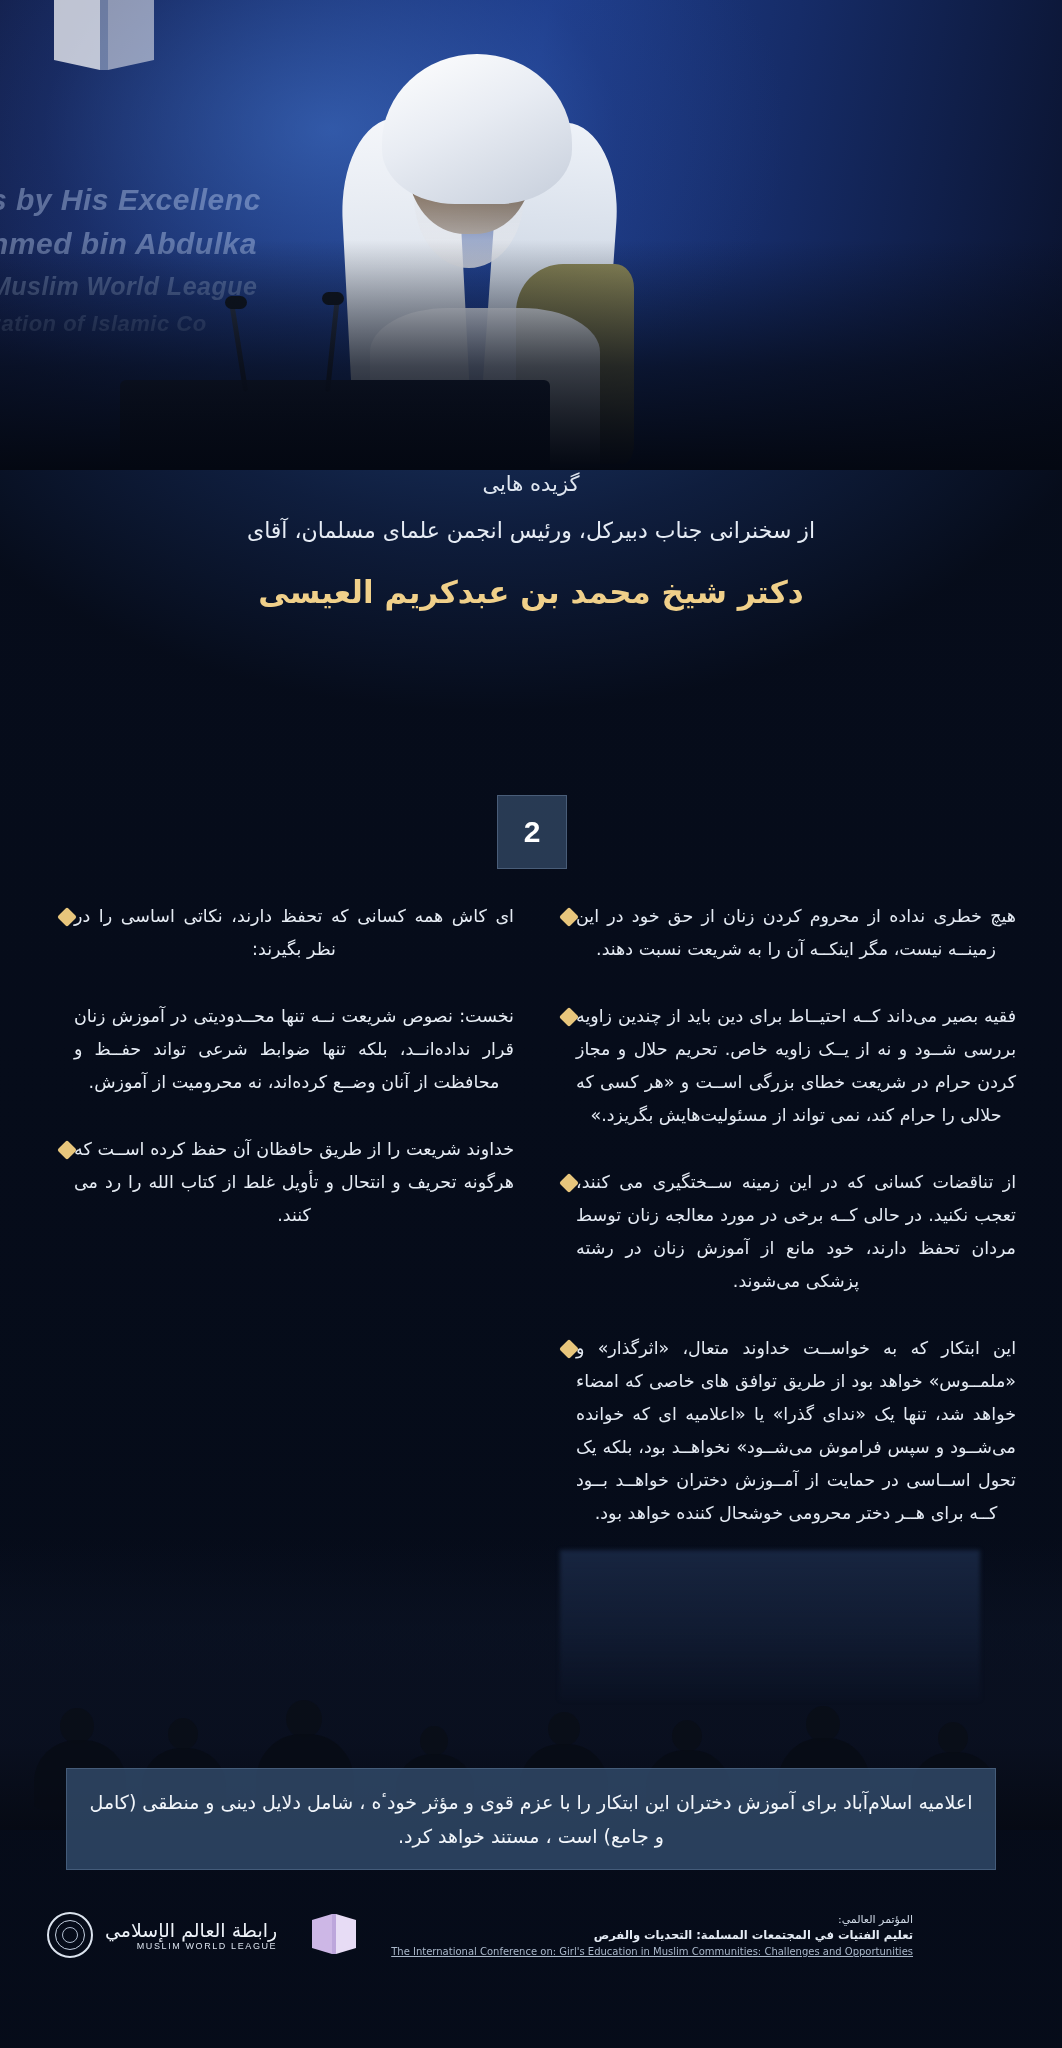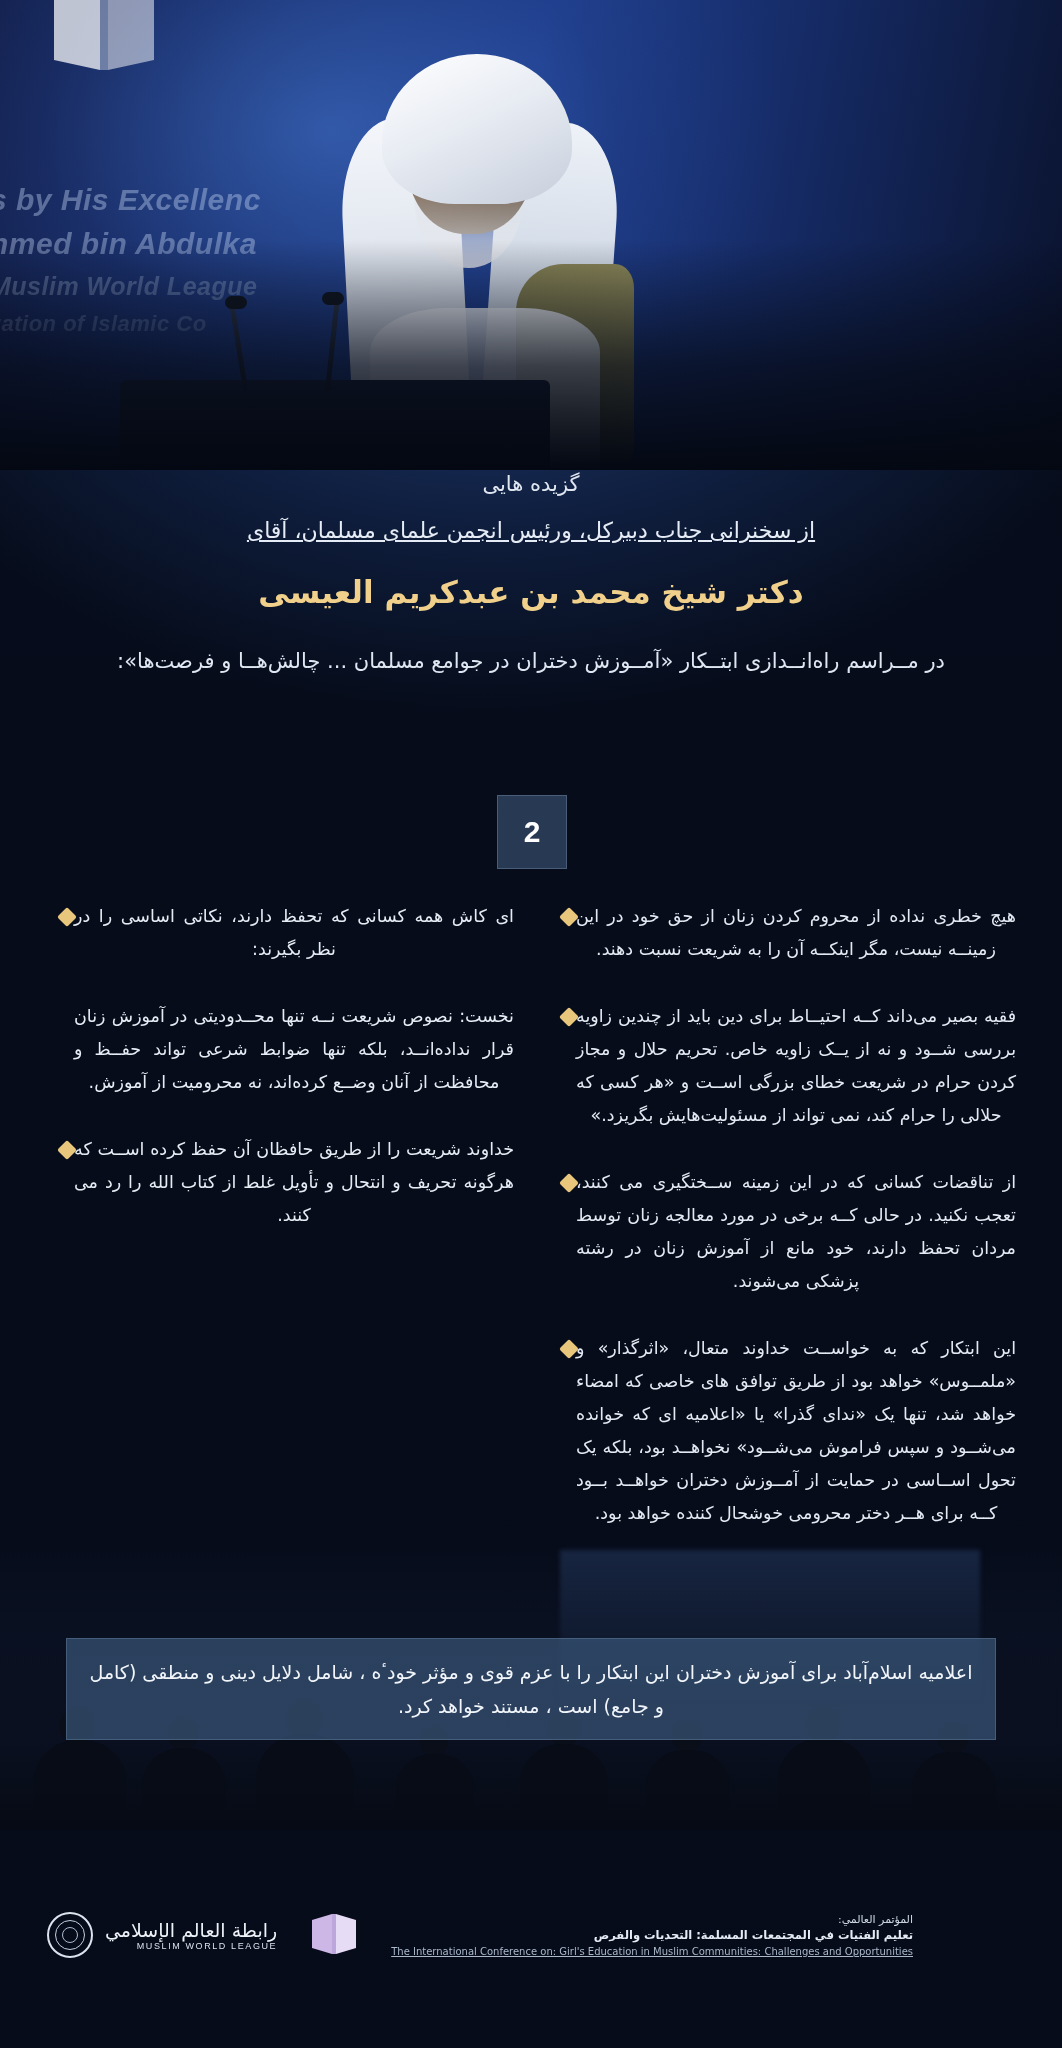--- a/index.html
+++ b/index.html
@@ -110,21 +110,21 @@
 
   
   .titleblock{
     position:absolute; left:0; top:472px; width:1062px;
     text-align:center;
   }
   .t-line1{
     font-size:21px; color:#dfe6f0; letter-spacing:0.5px; margin-bottom:18px;
   }
   .t-line2{
-    font-size:22px; color:#e6ecf5; line-height:34px; margin-bottom:22px;text-decoration:underline;
+    font-size:22px; color:#e6ecf5; line-height:34px; margin-bottom:22px;
   }
   .t-name{
     font-size:31px; font-weight:bold; color:#f0d08a; line-height:44px; margin-bottom:30px;
   }
   .t-line4{
     font-size:21px; color:#dfe7f2; line-height:34px;
   }
 
   
   .badge{
@@ -168,21 +168,21 @@
   .aud-stage{
     position:absolute; left:560px; top:10px; width:420px; height:150px;
     background:linear-gradient(180deg, rgba(38,58,96,0.55), rgba(14,24,46,0.2));
     filter:blur(2px);
   }
   .head{position:absolute;border-radius:50%;background:rgba(10,14,24,0.92);filter:blur(0.6px);}
   .shoulder{position:absolute;border-radius:46% 46% 12% 12%/60% 60% 10% 10%;background:rgba(8,12,22,0.92);}
 
   
   .banner{
-    position:absolute; left:66px; top:1638px; width:930px; min-height:92px;
+    position:absolute; left:66px; top:1768px; width:930px; min-height:92px;
     background:rgba(59,88,124,0.68);
     border:1px solid rgba(150,178,212,0.25);
     display:flex; align-items:center; justify-content:center;
     padding:16px 16px; box-sizing:border-box;
   }
   .banner-text{
     font-size:19px; line-height:34px; color:#f2f6fb; text-align:center;
   }
 
   
@@ -241,21 +241,20 @@
     <div class="mic-head h1"></div>
     <div class="mic-head h2"></div>
 
     <div class="hero-fade"></div>
   </div>
 
   <div class="titleblock">
     <div class="t-line1">گزیده هایی</div>
     <div class="t-line2">از سخنرانی جناب دبیرکل، ورئیس انجمن علمای مسلمان، آقای</div>
     <div class="t-name">دکتر شیخ محمد بن عبدکریم العیسی</div>
-    <div class="t-line4">در مــراسم راه‌انــدازی ابتــکار «آمــوزش دختران در جوامع مسلمان ... چالش‌هــا و فرصت‌ها»:</div>
   </div>
 
   <div class="badge">2</div>
 
   <div class="columns">
 
     <div class="col col-right">
       <div class="bullet-row">
         <div class="dia"></div>
         <div class="bullet-text">ای کاش همه کسانی که تحفظ دارند، نکاتی اساسی را در نظر بگیرند:</div>

